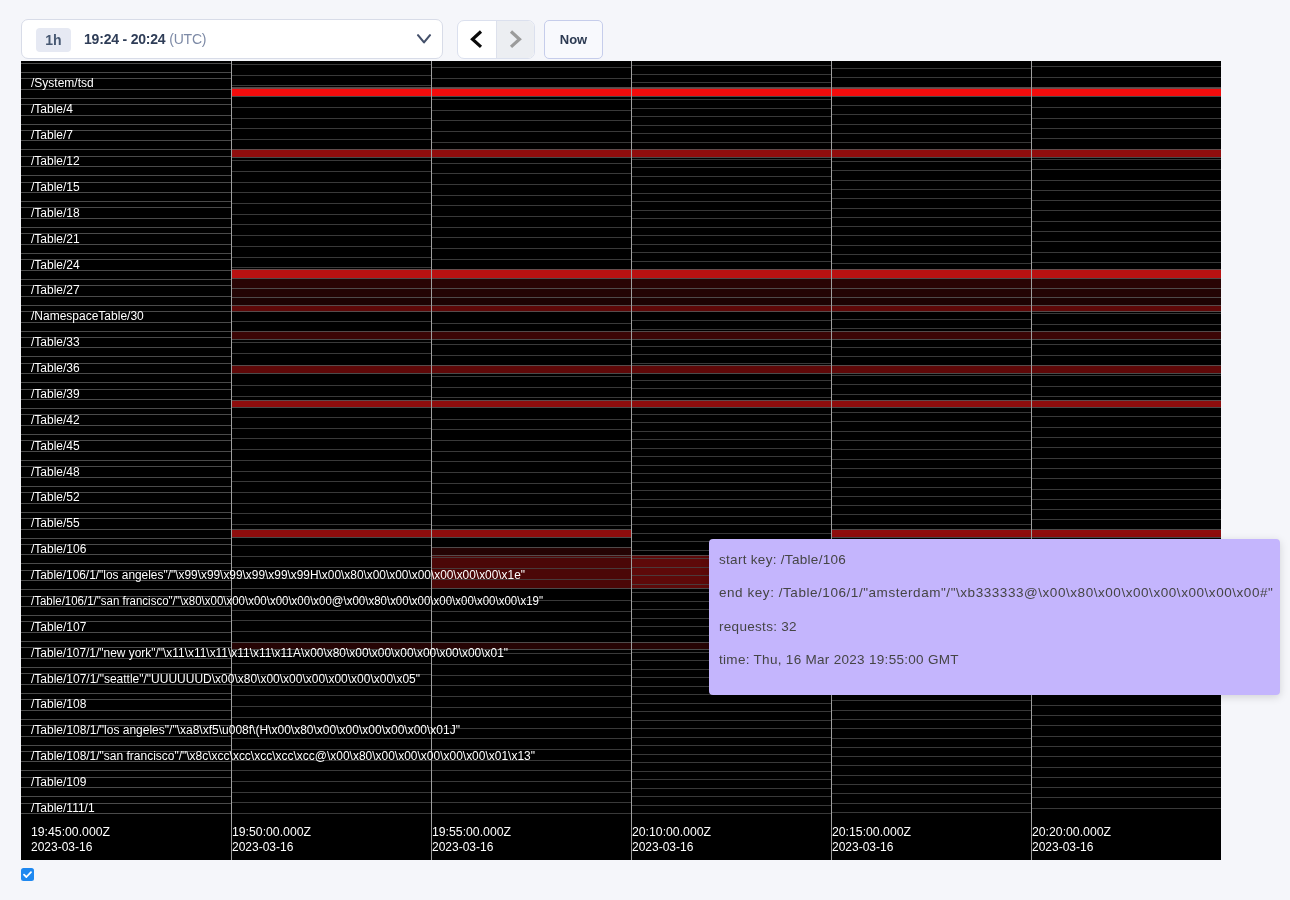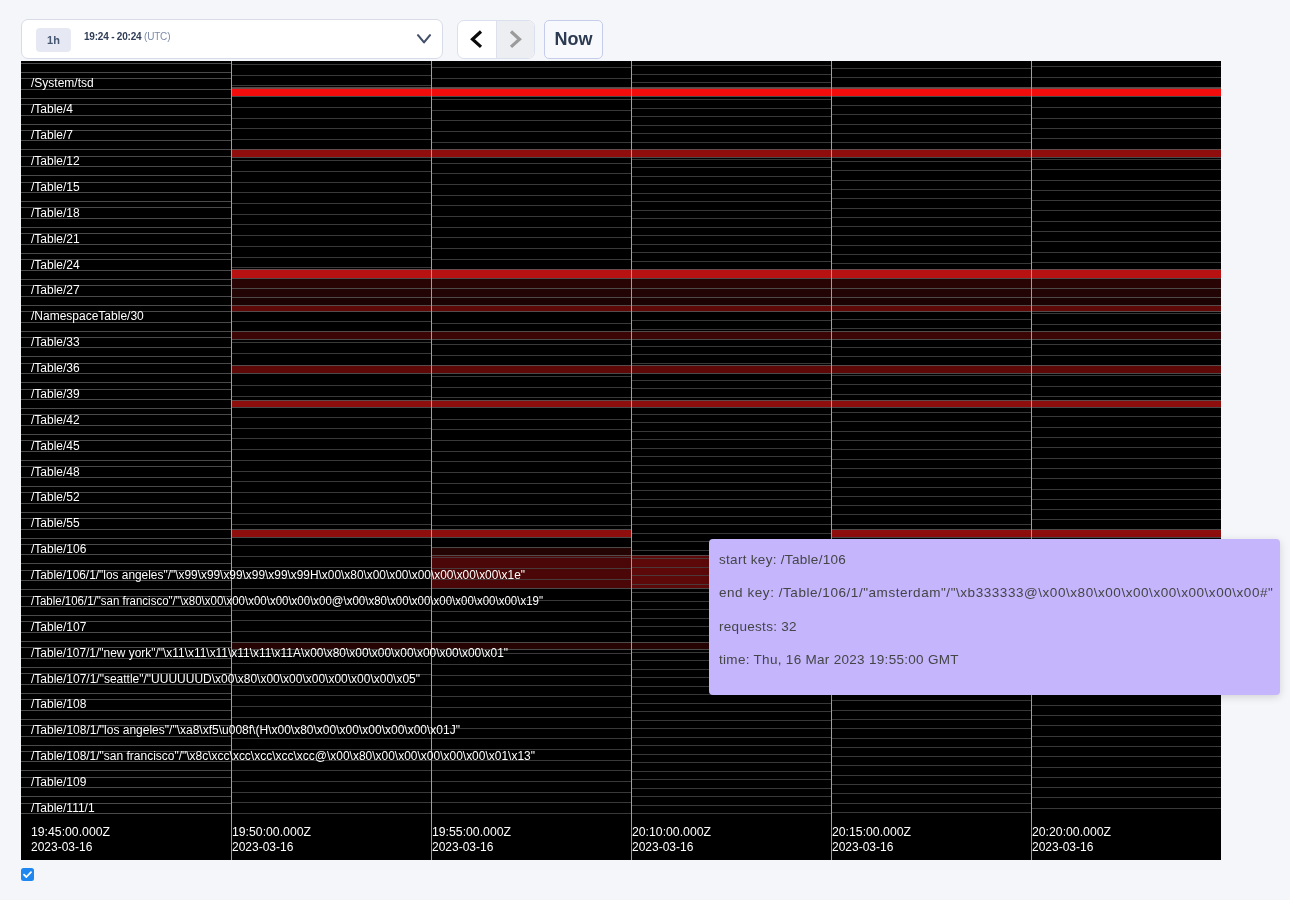--- a/index.html
+++ b/index.html
@@ -3,37 +3,37 @@
 <meta charset="utf-8">
 <style>
   * { margin:0; padding:0; box-sizing:border-box; }
   html,body { width:1290px; height:900px; background:#f5f6fa; font-family:"Liberation Sans", sans-serif; position:relative; overflow:hidden; }
   .abs { position:absolute; }
 </style>
 </head>
 <body>
 
 <div class="abs" style="left:21px;top:19px;width:422px;height:40px;background:#fff;border:1px solid #d8dce8;border-radius:7px;"></div>
-<div class="abs" style="left:36px;top:27.5px;width:35px;height:24px;background:#e6e9f3;border-radius:4px;text-align:center;line-height:24px;font-size:11px;font-weight:bold;color:#475872;">1h</div>
-<div class="abs" style="left:84px;top:31px;font-size:10px;letter-spacing:-0.2px;"><span style="font-weight:bold;color:#2f3d57;">19:24 - 20:24</span> <span style="color:#7d8aa6;">(UTC)</span></div>
+<div class="abs" style="left:36px;top:27.5px;width:35px;height:24px;background:#e6e9f3;border-radius:4px;text-align:center;line-height:24px;font-size:14px;font-weight:bold;color:#475872;">1h</div>
+<div class="abs" style="left:84px;top:31px;font-size:14px;letter-spacing:-0.2px;"><span style="font-weight:bold;color:#2f3d57;">19:24 - 20:24</span> <span style="color:#7d8aa6;">(UTC)</span></div>
 <svg class="abs" style="left:416px;top:34px;" width="16" height="12" viewBox="0 0 16 12">
     <path d="M2 1.2 L8 8.4 L14 1.2" stroke="#44506a" stroke-width="2.1" fill="none" stroke-linecap="round" stroke-linejoin="round"></path>
   </svg>
 
 <div class="abs" style="left:457px;top:20px;width:78px;height:39px;border:1px solid #dbe0ee;border-radius:7px;background:#fff;overflow:hidden;">
   <div class="abs" style="left:38px;top:0;width:40px;height:39px;background:#eceef2;border-left:1px solid #dde1ec;"></div>
 </div>
 <svg class="abs" style="left:467px;top:29px;" width="20" height="21" viewBox="0 0 20 21">
     <path d="M14 2.5 L5.5 10.2 L14 17.9" stroke="#0a0a0a" stroke-width="3.2" fill="none" stroke-linejoin="miter"></path>
   </svg>
 <svg class="abs" style="left:505px;top:29px;" width="20" height="21" viewBox="0 0 20 21">
     <path d="M6 2.5 L14.5 10.2 L6 17.9" stroke="#9b9b9b" stroke-width="3.2" fill="none" stroke-linejoin="miter"></path>
   </svg>
 
-<div class="abs" style="left:544px;top:20px;width:59px;height:39px;background:#f8f9fd;border:1px solid #c6cdeb;border-radius:5px;text-align:center;line-height:37px;font-size:18px;font-weight:bold;color:#2c3a52;">Now</div>
+<div class="abs" style="left:544px;top:20px;width:59px;height:39px;background:#f8f9fd;border:1px solid #c6cdeb;border-radius:5px;text-align:center;line-height:37px;font-size:13px;font-weight:bold;color:#2c3a52;">Now</div>
 
 <svg width="1200" height="799" viewBox="0 0 1200 799" style="position:absolute;left:21px;top:61px;" shape-rendering="crispEdges">
 <rect x="0" y="0" width="1200" height="799" fill="#000"></rect>
 <rect x="210" y="26.3" width="990" height="1.1" fill="#3f0505"></rect>
 <rect x="210" y="27.4" width="990" height="7.6" fill="#f20c0c"></rect>
 <rect x="210" y="88.0" width="990" height="7.8" fill="#900d0d"></rect>
 <rect x="210" y="208.3" width="990" height="8.5" fill="#b81111"></rect>
 <rect x="210" y="216.8" width="990" height="10.0" fill="#290404"></rect>
 <rect x="210" y="226.8" width="990" height="8.8" fill="#230404"></rect>
 <rect x="210" y="235.6" width="990" height="8.0" fill="#1c0303"></rect>

